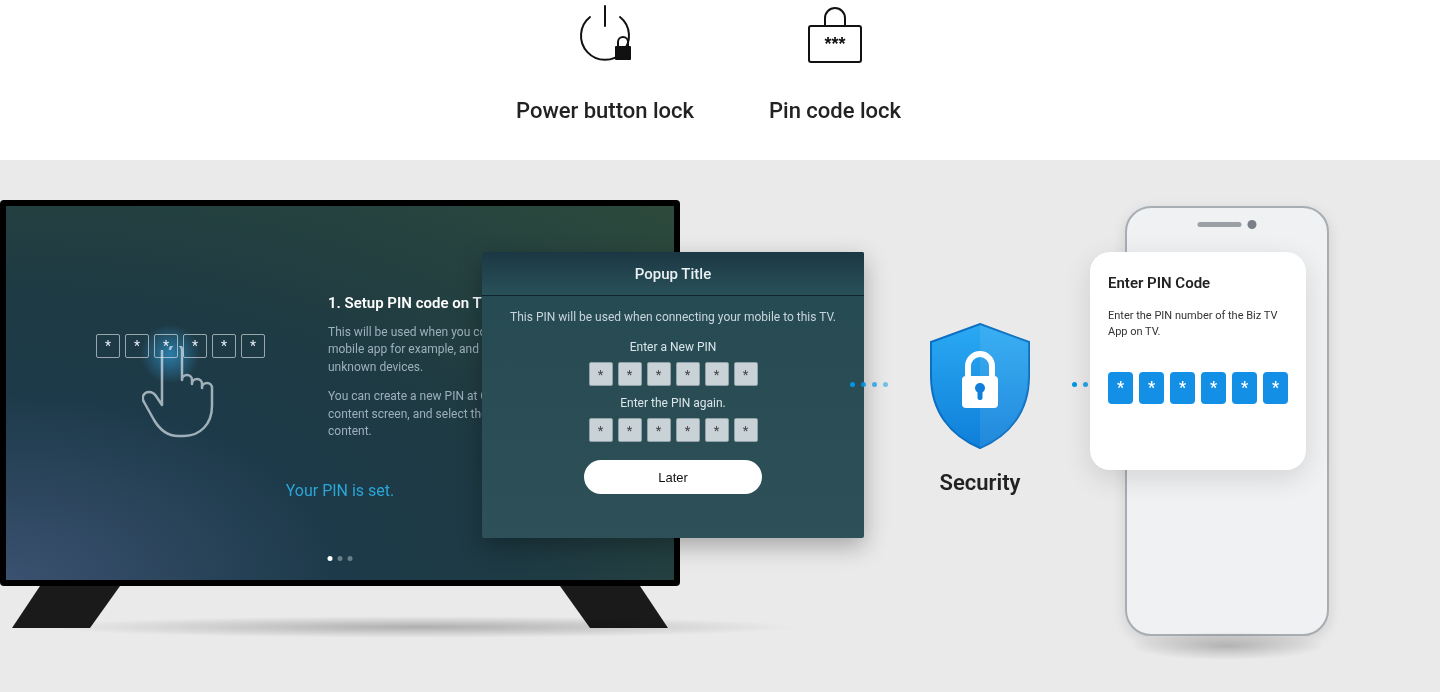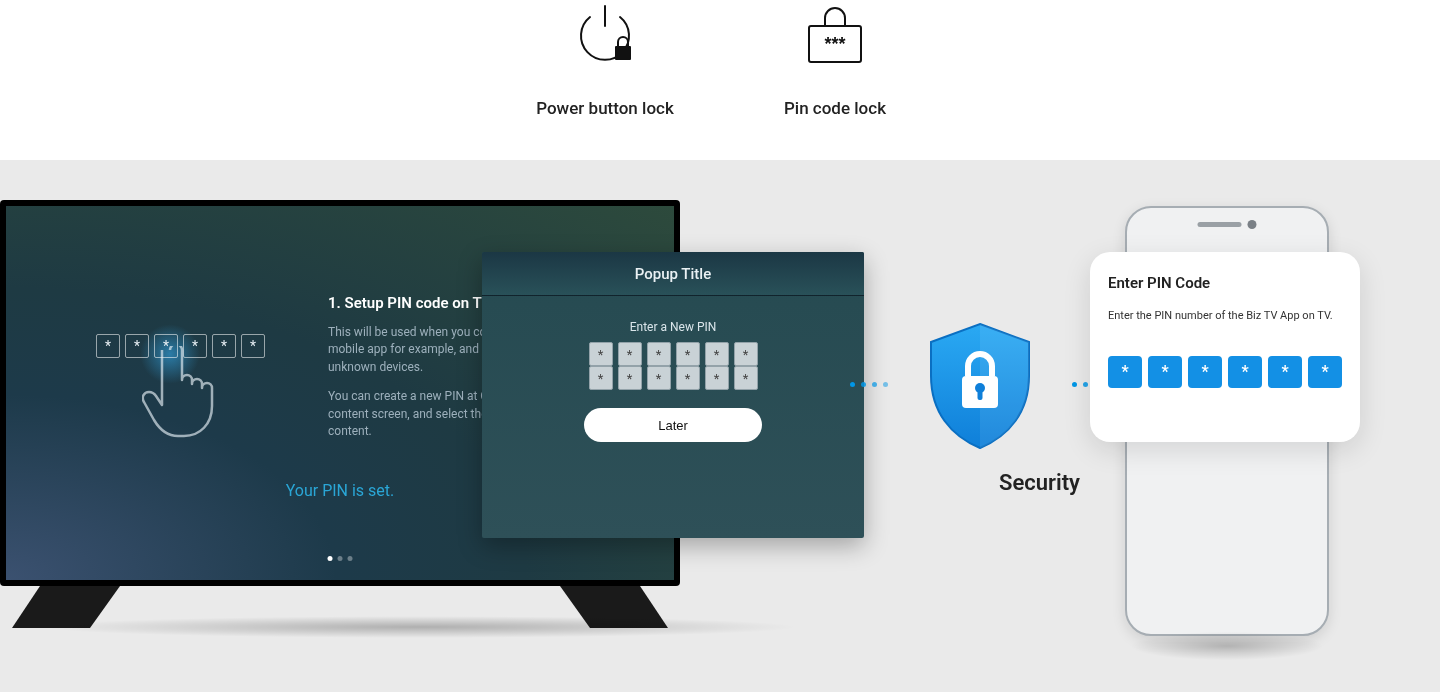--- a/index.html
+++ b/index.html
@@ -29,21 +29,21 @@
   }
   .feature .icon-wrap {
     height: 70px;
     width: 80px;
     display: flex;
     align-items: center;
     justify-content: center;
     margin-bottom: 28px;
   }
   .feature .label {
-    font-size: 17px;
+    font-size: 22px;
     font-weight: 500;
     color: #222;
     white-space: nowrap;
   }
 
   
   .stage {
     position: absolute;
     left: 0;
     right: 0;
@@ -227,21 +227,21 @@
     font-weight: 500;
     cursor: pointer;
   }
 
   
   .security-group {
     position: absolute;
     left: 880px;
     top: 160px;
     width: 200px;
-    text-align: right;
+    text-align: center;
   }
   .conn-dots {
     display: flex;
     gap: 6px;
     position: absolute;
     top: 62px;
     align-items: center;
   }
   .conn-dots.left { left: -30px; }
   .conn-dots.right { right: -30px; }
@@ -297,25 +297,25 @@
     width: 190px;
     height: 28px;
     background: radial-gradient(ellipse at center, rgba(0,0,0,0.22) 0%, rgba(0,0,0,0) 72%);
   }
 
   
   .phone-card {
     position: absolute;
     left: 1090px;
     top: 92px;
-    width: 270px;
+    width: 216px;
     background: #fff;
     border-radius: 20px;
     box-shadow: 0 8px 28px rgba(0,0,0,0.12);
-    padding: 22px 18px 16px;
+    padding: 22px 18px 28px;
     color: #222;
     z-index: 5;
   }
   .phone-card h5 {
     font-size: 15px;
     font-weight: 600;
     margin-bottom: 16px;
   }
   .phone-card .desc {
     font-size: 11px;
@@ -438,29 +438,31 @@
         <path d="M40 0 L120 0 L90 42 L12 42 Z" fill="#1a1a1a"></path>
         <path d="M560 0 L640 0 L668 42 L590 42 Z" fill="#1a1a1a"></path>
       </svg>
     </div>
     <div class="tv-shadow"></div>
   </div>
 
   <div class="popup">
     <div class="popup-header">Popup Title</div>
     <div class="popup-body">
+      <div class="msg">This PIN will be used when connecting your mobile to this TV.</div>
       <div class="lbl">Enter a New PIN</div>
       <div class="popup-pin-row">
         <div class="popup-pin-box">*</div>
         <div class="popup-pin-box">*</div>
         <div class="popup-pin-box">*</div>
         <div class="popup-pin-box">*</div>
         <div class="popup-pin-box">*</div>
         <div class="popup-pin-box">*</div>
       </div>
+      <div class="lbl">Enter the PIN again.</div>
       <div class="popup-pin-row">
         <div class="popup-pin-box">*</div>
         <div class="popup-pin-box">*</div>
         <div class="popup-pin-box">*</div>
         <div class="popup-pin-box">*</div>
         <div class="popup-pin-box">*</div>
         <div class="popup-pin-box">*</div>
       </div>
       <button class="later-btn">Later</button>
     </div>

